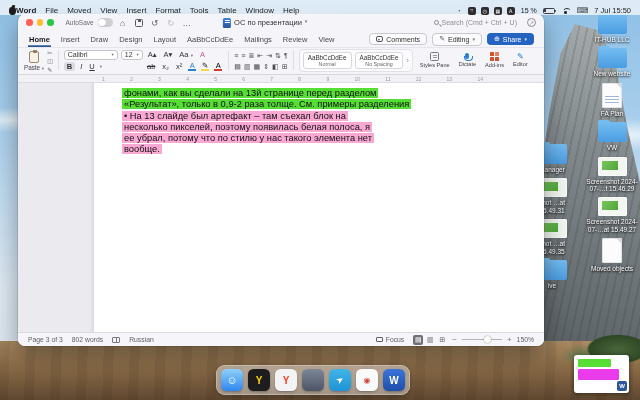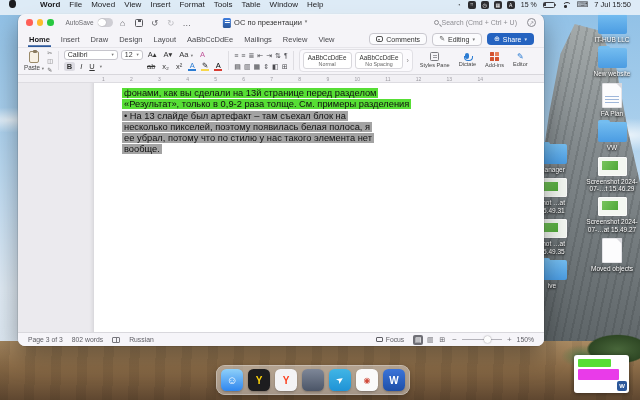--- a/index.html
+++ b/index.html
@@ -21,22 +21,22 @@
   .ground{position:absolute;left:0;top:341px;width:640px;height:59px;z-index:0;
     background:linear-gradient(180deg,#a98a62 0%,#8a6b47 45%,#5f4730 100%);}
   .ground::after{content:"";position:absolute;inset:0;
     background:repeating-linear-gradient(92deg,rgba(0,0,0,.12) 0 10px,transparent 10px 26px);opacity:.5;}
   .bush{position:absolute;right:0;top:326px;width:80px;height:42px;z-index:1;
     background:radial-gradient(42px 20px at 72% 55%,#48663a,#2e4724 68%,transparent 74%),
                radial-gradient(30px 16px at 28% 72%,#597a4b,transparent 72%);}
 
   
   .menubar{position:absolute;top:0;left:0;right:0;height:15px;z-index:10;
-    background:rgba(243,247,251,.78);display:flex;align-items:flex-start;
-    padding:0 9px;gap:24px;font-size:8px;color:#1c1c1f;}
+    background:rgba(243,247,251,.78);display:flex;align-items:flex-end;
+    padding:0 9px;gap:0;font-size:8px;color:#1c1c1f;}
   .apple{width:7px;height:8px;background:#1c1c1f;border-radius:42% 42% 46% 46%;position:relative;flex:none;}
   .apple::before{content:"";position:absolute;top:-2px;left:3px;width:3px;height:2.5px;background:#1c1c1f;border-radius:50% 0;transform:rotate(25deg);}
   .mb-items{display:flex;gap:9px;}
   .mb-item{white-space:nowrap;}
   .mb-item.bold{font-weight:bold;}
   .mb-right{margin-left:auto;display:flex;align-items:center;gap:6px;}
   .mb-extras{display:flex;gap:5px;align-items:center;}
   .mb-ex{width:8px;height:8px;display:flex;align-items:center;justify-content:center;font-size:6px;color:#222;}
   .mb-ex.mb-dark{background:#2d2d30;color:#fff;border-radius:2px;font-size:5px;}
   .battxt{font-size:7px;}
@@ -123,21 +123,21 @@
 
   
   .ruler{height:8px;background:#f1f0f4;border-bottom:1px solid #dddce1;position:relative;flex:none;}
   .ruler-nums{position:absolute;left:72px;width:405px;top:0;bottom:0;display:flex;justify-content:space-between;align-items:center;padding:0 12px;font-size:5px;color:#9b9aa1;}
   .docarea{flex:1;background:#ebeaee;position:relative;overflow:hidden;}
   .page{position:absolute;left:76px;top:-4px;width:484px;bottom:-8px;background:#fff;box-shadow:0 0 5px rgba(0,0,0,.16);}
   .doc-lines{padding:9px 0 0 28px;font-size:9.3px;line-height:11.3px;color:#101010;}
   .docline{white-space:nowrap;}
   .hl{padding:0 2px;}
   .hl.green{background:#57de35;}
-  .hl.magenta{background:#a3a3a3;}
+  .hl.magenta{background:#f9a8d4;}
 
   
   .statusbar{height:14px;display:flex;align-items:center;gap:9px;padding:0 10px;font-size:6.8px;color:#5e5e64;background:#f6f5f9;border-top:1px solid #d9d8dd;flex:none;}
   .proof{width:8px;height:6px;border:1px solid #77777d;border-radius:1px;position:relative;}
   .proof::after{content:"";position:absolute;left:3px;top:0;bottom:0;width:1px;background:#77777d;}
   .sb-right{margin-left:auto;display:flex;align-items:center;gap:5px;}
   .focusbtn{display:flex;align-items:center;gap:3px;border-radius:3px;padding:1px 4px;}
   .focus-ico{width:7px;height:5px;border:1px solid #5e5e64;border-radius:1px;}
   .viewico{width:10px;height:10px;display:flex;align-items:center;justify-content:center;font-size:7px;color:#5e5e64;border-radius:2px;}
   .viewico.active{background:#6f6f76;color:#fff;}

